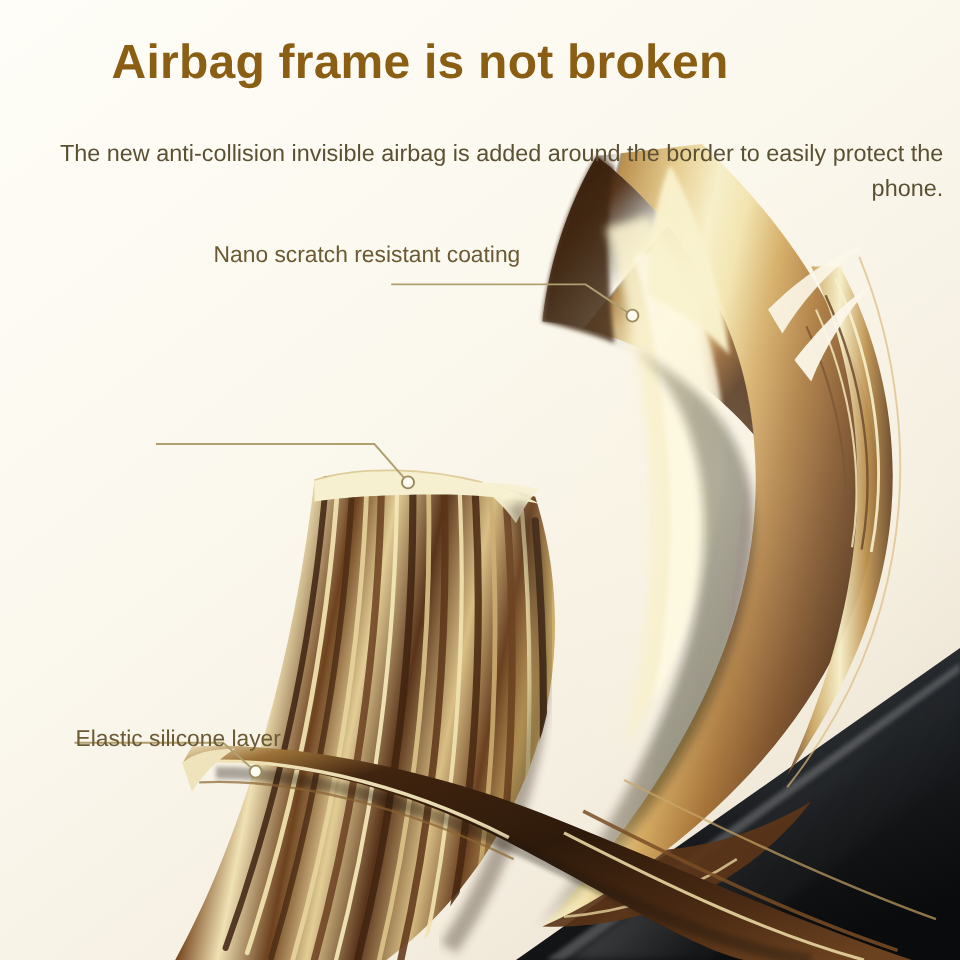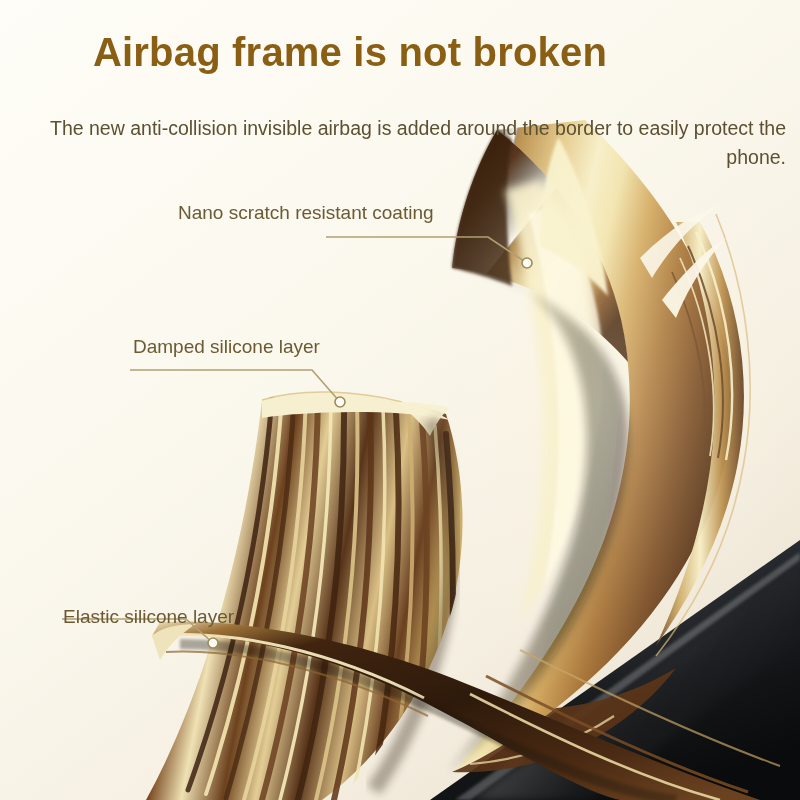--- a/index.html
+++ b/index.html
@@ -340,17 +340,16 @@
       <circle cx="213" cy="643" r="5"></circle>
     </g>
   </svg>
 
   <div class="headline">Airbag frame is not broken</div>
 
   <div class="subhead">The new anti-collision invisible airbag is added around the border to easily protect the phone.</div>
 
   <div class="callout-label" style="left:178px; top:202px;">Nano scratch resistant coating</div>
 
-  <div class="callout-label" style="left:133px; top:336px;">Damped silicone layer</div>
 
   <div class="callout-label" style="left:63px; top:586px;margin-top:20px;">Elastic silicone layer</div>
 
 </div>
 
 </body></html>

